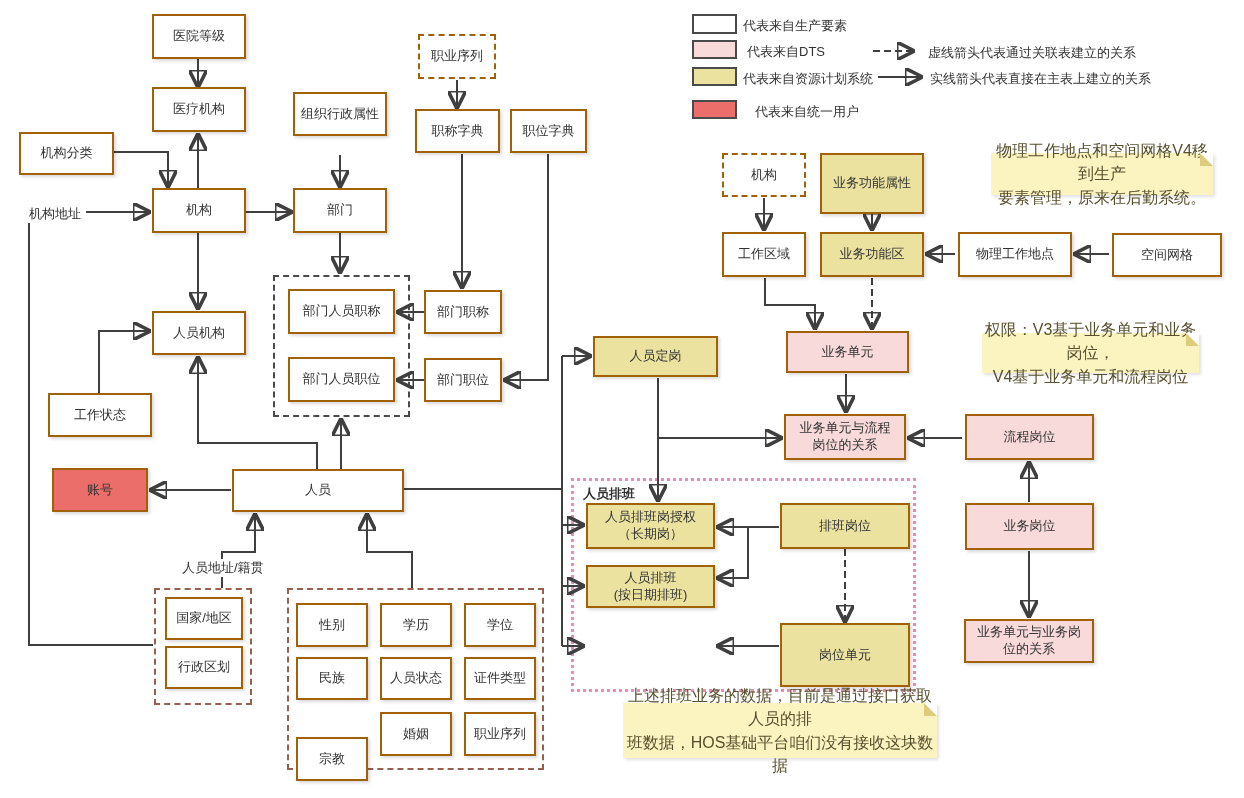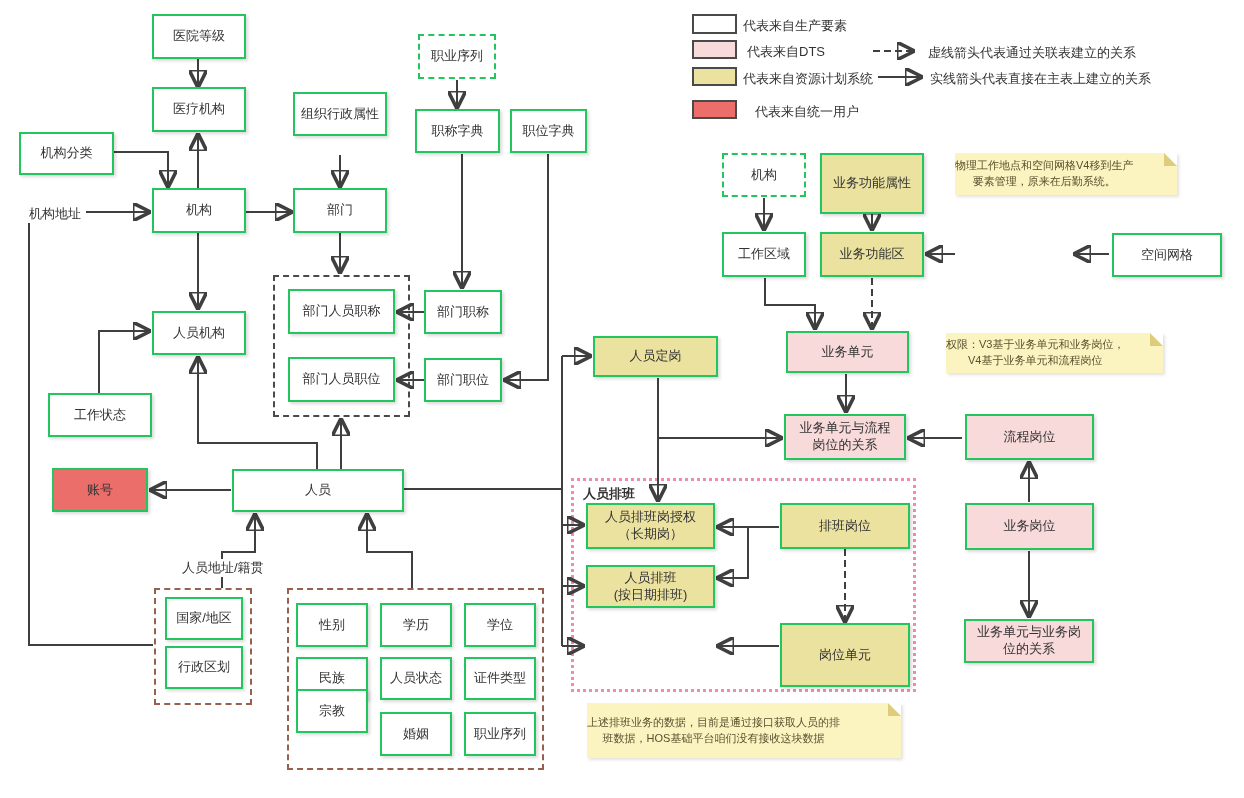--- a/index.html
+++ b/index.html
@@ -1,35 +1,35 @@
 <!DOCTYPE html>
 <html><head>
 <meta charset="utf-8">
 <style>
   html,body{margin:0;padding:0;background:#fff;}
   .canvas{position:relative;width:1244px;height:798px;background:#ffffff;
           font-family:"Liberation Sans","DejaVu Sans",sans-serif;color:#333;overflow:hidden;}
   svg.wires{position:absolute;left:0;top:0;z-index:1;}
   svg.wires path{fill:none;stroke:#3f3f3f;stroke-width:2;}
   svg.wires path.dash{stroke-dasharray:7 4;}
-  .b{position:absolute;z-index:2;box-sizing:border-box;border:2px solid #22c55e;background:#ffffff;
+  .b{position:absolute;z-index:2;box-sizing:border-box;border:2px solid #a16207;background:#ffffff;
      display:flex;align-items:center;justify-content:center;text-align:center;
      font-size:13px;line-height:1.3;white-space:pre-line;box-shadow:2px 2px 3px rgba(0,0,0,.15);}
   .b.yellow{background:#ebe2a0;}
   .b.pink{background:#f9dada;}
   .b.red{background:#eb6e6a;}
   .b.dashedb{border-style:dashed;box-shadow:none;}
   .grp{position:absolute;z-index:0;box-sizing:border-box;border:2px dashed #4a4a4a;background:transparent;}
   .grp.brown{border-color:#95604d;}
   .region{position:absolute;z-index:0;box-sizing:border-box;border:3px dotted #ee8ab8;}
   .region-label{position:absolute;z-index:2;font-size:13px;font-weight:bold;color:#333;}
   .floatlbl{position:absolute;z-index:2;font-size:13px;color:#333;background:#fff;padding:0 1px;white-space:nowrap;}
   .note{position:absolute;z-index:2;box-sizing:border-box;background:#fbf3c0;color:#57502e;
         display:flex;align-items:center;justify-content:flex-start;text-align:center;
-        font-size:11px;line-height:1.45;white-space:pre-line;box-shadow:2px 2px 3px rgba(0,0,0,.12);}
+        font-size:16px;line-height:1.45;white-space:pre-line;box-shadow:2px 2px 3px rgba(0,0,0,.12);margin-left:36px;}
   .note .fold{position:absolute;top:0;right:0;width:0;height:0;
         border-top:13px solid #ffffff;border-left:13px solid #ddcc7a;}
   .legend-sw{position:absolute;z-index:2;box-sizing:border-box;border:2px solid #4a4a4a;}
   .legend-lb{position:absolute;z-index:2;font-size:13px;color:#333;white-space:nowrap;}
 </style>
 </head>
 <body>
 
 <div class="canvas">
 
@@ -116,28 +116,29 @@
   <div class="floatlbl" style="left:181px;top:559px">人员地址/籍贯</div>
   <div class="b" style="left:165px;top:597px;width:78px;height:43px">国家/地区</div>
   <div class="b" style="left:165px;top:646px;width:78px;height:43px">行政区划</div>
 
   <div class="b" style="left:296px;top:603px;width:72px;height:44px">性别</div>
   <div class="b" style="left:380px;top:603px;width:72px;height:44px">学历</div>
   <div class="b" style="left:464px;top:603px;width:72px;height:44px">学位</div>
   <div class="b" style="left:296px;top:657px;width:72px;height:43px">民族</div>
   <div class="b" style="left:380px;top:657px;width:72px;height:43px">人员状态</div>
   <div class="b" style="left:464px;top:657px;width:72px;height:43px">证件类型</div>
-  <div class="b" style="left:296px;top:689px;width:72px;height:44px">宗教</div>
+  <div class="b" style="left:296px;top:737px;width:72px;height:44px">宗教</div>
   <div class="b" style="left:380px;top:712px;width:72px;height:44px">婚姻</div>
   <div class="b" style="left:464px;top:712px;width:72px;height:44px">职业序列</div>
 
   <div class="b dashedb" style="left:722px;top:153px;width:84px;height:44px">机构</div>
   <div class="b yellow" style="left:820px;top:153px;width:104px;height:61px">业务功能属性</div>
   <div class="b" style="left:722px;top:232px;width:84px;height:45px">工作区域</div>
   <div class="b yellow" style="left:820px;top:232px;width:104px;height:45px">业务功能区</div>
+  <div class="b" style="left:958px;top:232px;width:114px;height:45px">物理工作地点</div>
   <div class="b" style="left:1112px;top:233px;width:110px;height:44px">空间网格</div>
 
   <div class="b yellow" style="left:593px;top:336px;width:125px;height:41px">人员定岗</div>
   <div class="b pink" style="left:786px;top:331px;width:123px;height:42px">业务单元</div>
   <div class="b pink" style="left:784px;top:414px;width:122px;height:46px">业务单元与流程
 岗位的关系</div>
   <div class="b pink" style="left:965px;top:414px;width:129px;height:46px">流程岗位</div>
   <div class="b pink" style="left:965px;top:503px;width:129px;height:47px">业务岗位</div>
   <div class="b pink" style="left:964px;top:619px;width:130px;height:44px">业务单元与业务岗
 位的关系</div>

